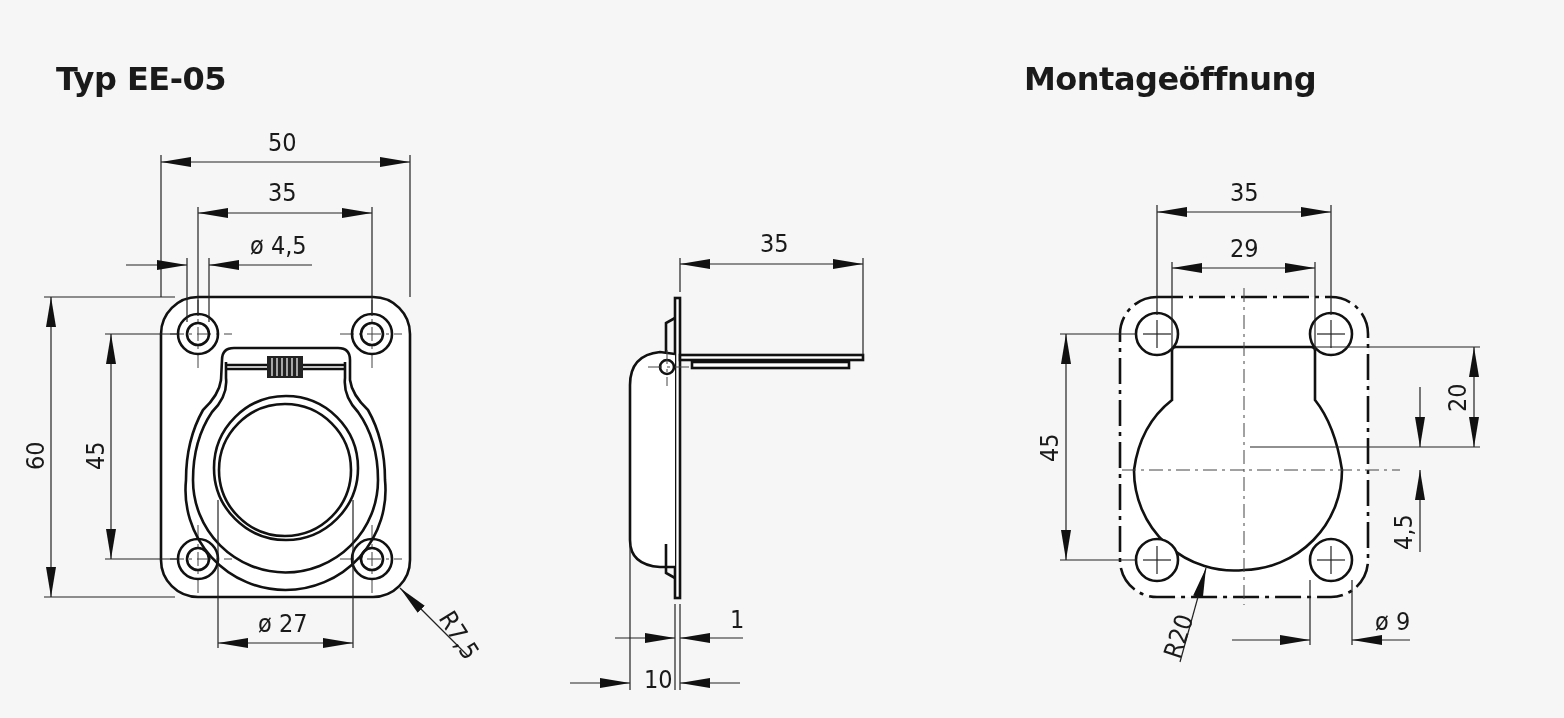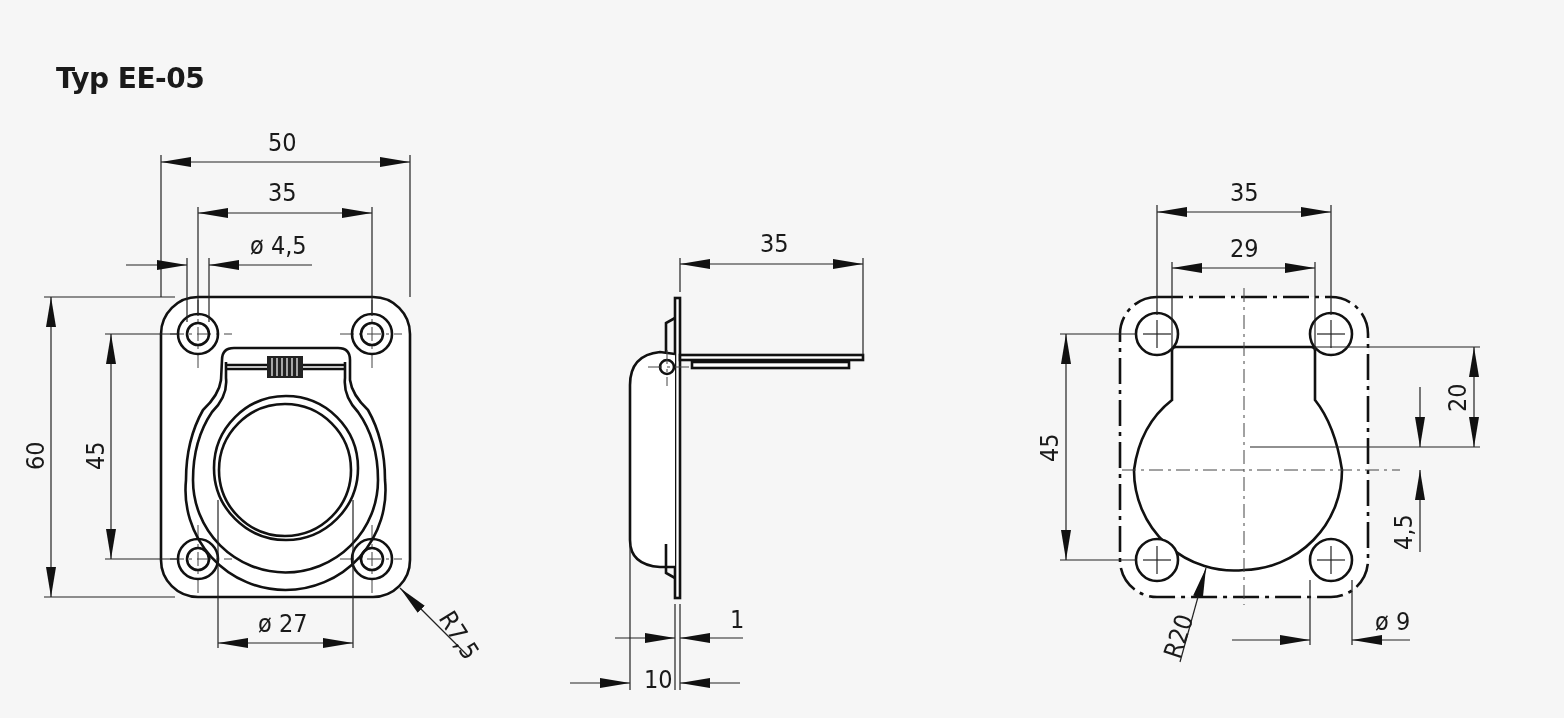--- a/index.html
+++ b/index.html
@@ -2,40 +2,41 @@
 <html><head>
 <meta charset="utf-8">
 <style>
   html, body { margin: 0; padding: 0; }
   body {
     width: 1564px; height: 718px; background: #f6f6f6; position: relative; overflow: hidden;
     font-family: "DejaVu Sans", sans-serif; color: #1a1a1a;
   }
   .title {
     position: absolute; font-family: "DejaVu Sans", sans-serif; font-weight: bold;
-    font-size: 28px; color: #1a1a1a; line-height: 42px; letter-spacing: -0.5px;
+    font-size: 32px; color: #1a1a1a; line-height: 42px; letter-spacing: -0.5px;
   }
   #title-left { left: 56px; top: 58px; }
   #title-right { left: 1024px; top: 58px; }
   svg#drawing { position: absolute; left: 0; top: 0; }
   svg text {
     font-family: "DejaVu Sans Condensed", "DejaVu Sans", sans-serif;
     font-size: 25px; fill: #1a1a1a; font-stretch: condensed;
   }
   .thin { stroke: #222; stroke-width: 1.2; fill: none; }
   .thick { stroke: #111; stroke-width: 2.6; fill: none; }
   .thickw { stroke: #111; stroke-width: 2.6; fill: #ffffff; }
   .center { stroke: #444; stroke-width: 1; fill: none; stroke-dasharray: 14 5 3 5; }
   .dashdot { stroke: #111; stroke-width: 2.6; fill: #ffffff; stroke-dasharray: 26 6 4 6; }
 </style>
 </head>
 <body>
 
 <div class="title" id="title-left">Typ EE-05</div>
 <div class="title" id="title-right">
+  <div>Montageöffnung</div>
 </div>
 
 <svg id="drawing" width="1564" height="718" viewBox="0 0 1564 718" xmlns="http://www.w3.org/2000/svg">
   <defs>
     <marker id="arr" viewBox="0 0 30 10" refX="30" refY="5" markerWidth="30" markerHeight="10" markerUnits="userSpaceOnUse" orient="auto-start-reverse">
       <path d="M0,0 L30,5 L0,10 z" fill="#111"></path>
     </marker>
   </defs>
 
   <g>

